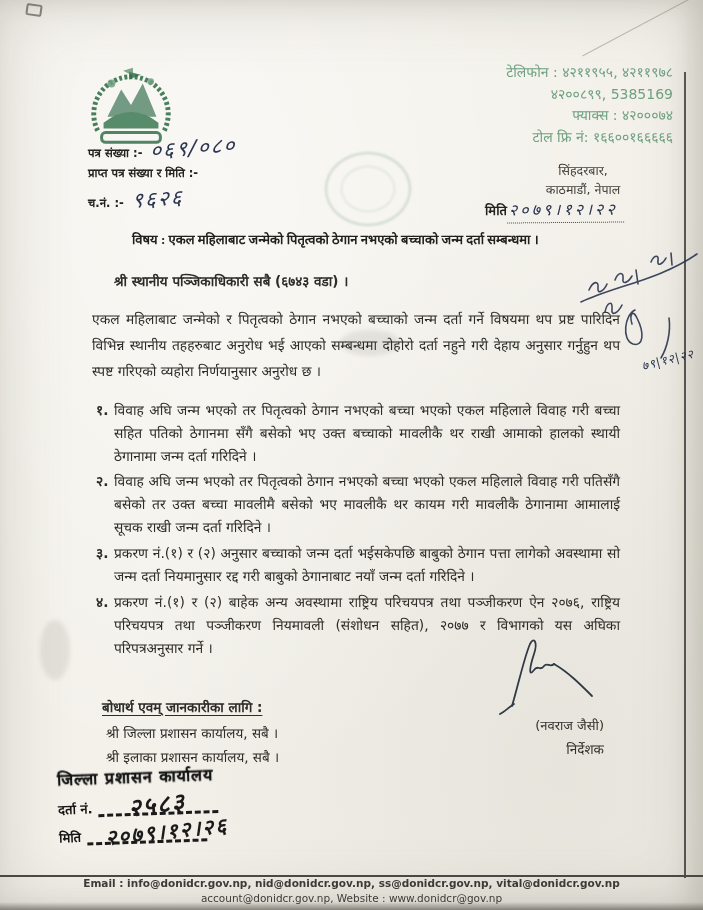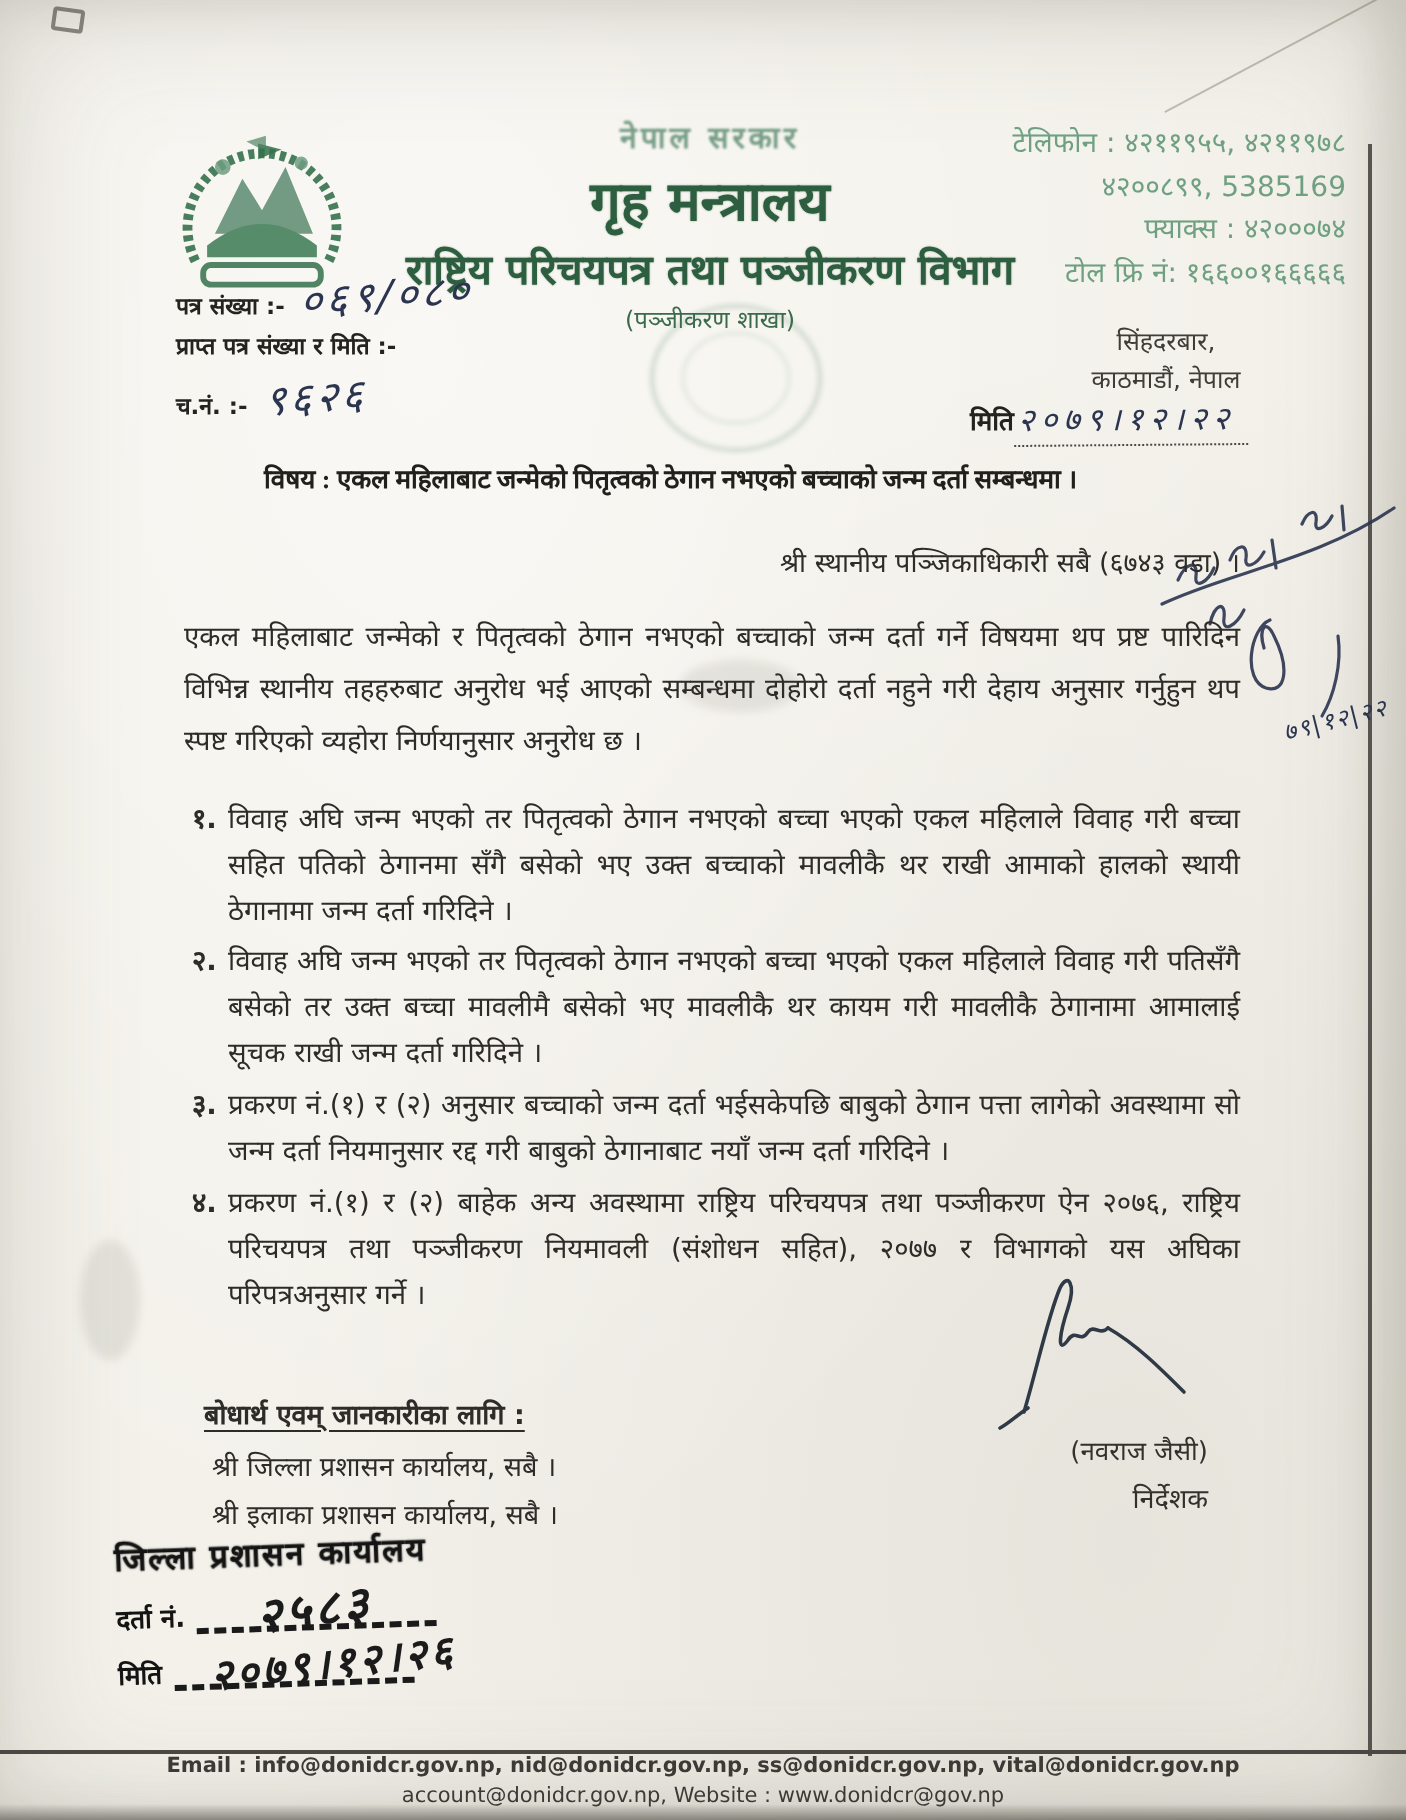--- a/index.html
+++ b/index.html
@@ -43,21 +43,21 @@
   .date-line .ink { font-size:16px; font-style:italic; letter-spacing:3px; border-bottom:1px dotted #4a4845; padding:0 6px 2px 2px; display:inline-block; transform:rotate(-.5deg); }
 
   
   .margin-notes { position:absolute; right:0; top:240px; width:128px; height:130px; color:#2b3550; }
   .margin-notes svg { position:absolute; inset:0; }
   .margin-notes .hand-date { position:absolute; right:8px; bottom:2px; font-size:12px; font-style:italic; transform:rotate(-14deg); letter-spacing:1px; }
 
   
   .content { position:absolute; left:92px; top:230px; width:528px; }
   .subject { font-size:13px; font-weight:700; color:#22201d; white-space:nowrap; margin-left:40px; margin-bottom:24px;font-family:Liberation Serif, serif; }
-  .addressee { font-size:13.5px; font-weight:400; margin-left:22px; margin-bottom:17px;text-align:right; }
+  .addressee { font-size:13.5px; font-weight:700; margin-left:22px; margin-bottom:17px; }
   .intro { font-size:13.8px; line-height:1.88; text-align:justify; margin-bottom:14px; }
   .list { list-style:none; }
   .list .li { display:flex; font-size:13.8px; line-height:1.66; margin-bottom:3px; }
   .list .num { width:22px; flex:0 0 22px; font-weight:600; padding-left:4px; }
   .list .txt { flex:1; text-align:justify; }
   .bottom-row { display:flex; justify-content:space-between; margin-top:34px; }
   .cc { padding-top:4px; }
   .cc .cc-head { font-size:13.5px; font-weight:700; text-decoration:underline; text-underline-offset:3px; margin-bottom:8px; margin-left:10px; }
   .cc .cc-item { font-size:13.5px; margin-bottom:6px; margin-left:14px; }
   .sig { text-align:right; margin-top:-58px; margin-right:16px; color:#2f3a46; }
@@ -102,26 +102,20 @@
         <path d="M22,66 Q50,44 78,66 L78,72 L22,72 Z" fill="#3c7a54"></path>
         <path d="M48,30 L48,14 L60,17 L48,22 Z" fill="#35714c"></path>
         <path d="M52,30 L52,10 L42,13 L52,18 Z" fill="#35714c" opacity=".7"></path>
         <rect x="20" y="76" width="60" height="10" rx="4" fill="none" stroke="#35714c" stroke-width="3"></rect>
         <circle cx="30" cy="26" r="4" fill="#6f9e82"></circle>
         <circle cx="70" cy="24" r="3.4" fill="#6f9e82"></circle>
       </g>
     </svg>
   </div>
 
-  <div class="hdr">
-    <div class="govt">नेपाल सरकार</div>
-    <div class="ministry">गृह मन्त्रालय</div>
-    <div class="dept">राष्ट्रिय परिचयपत्र तथा पञ्जीकरण विभाग</div>
-    <div class="branch">(पञ्जीकरण शाखा)</div>
-  </div>
 
   <div class="contact">
     <div>टेलिफोन : ४२११९५५, ४२११९७८</div>
     <div>४२००८९९, 5385169</div>
     <div>फ्याक्स : ४२०००७४</div>
     <div>टोल फ्रि नं: १६६००१६६६६६</div>
   </div>
 
   <div class="place">
     <div>सिंहदरबार,</div>

